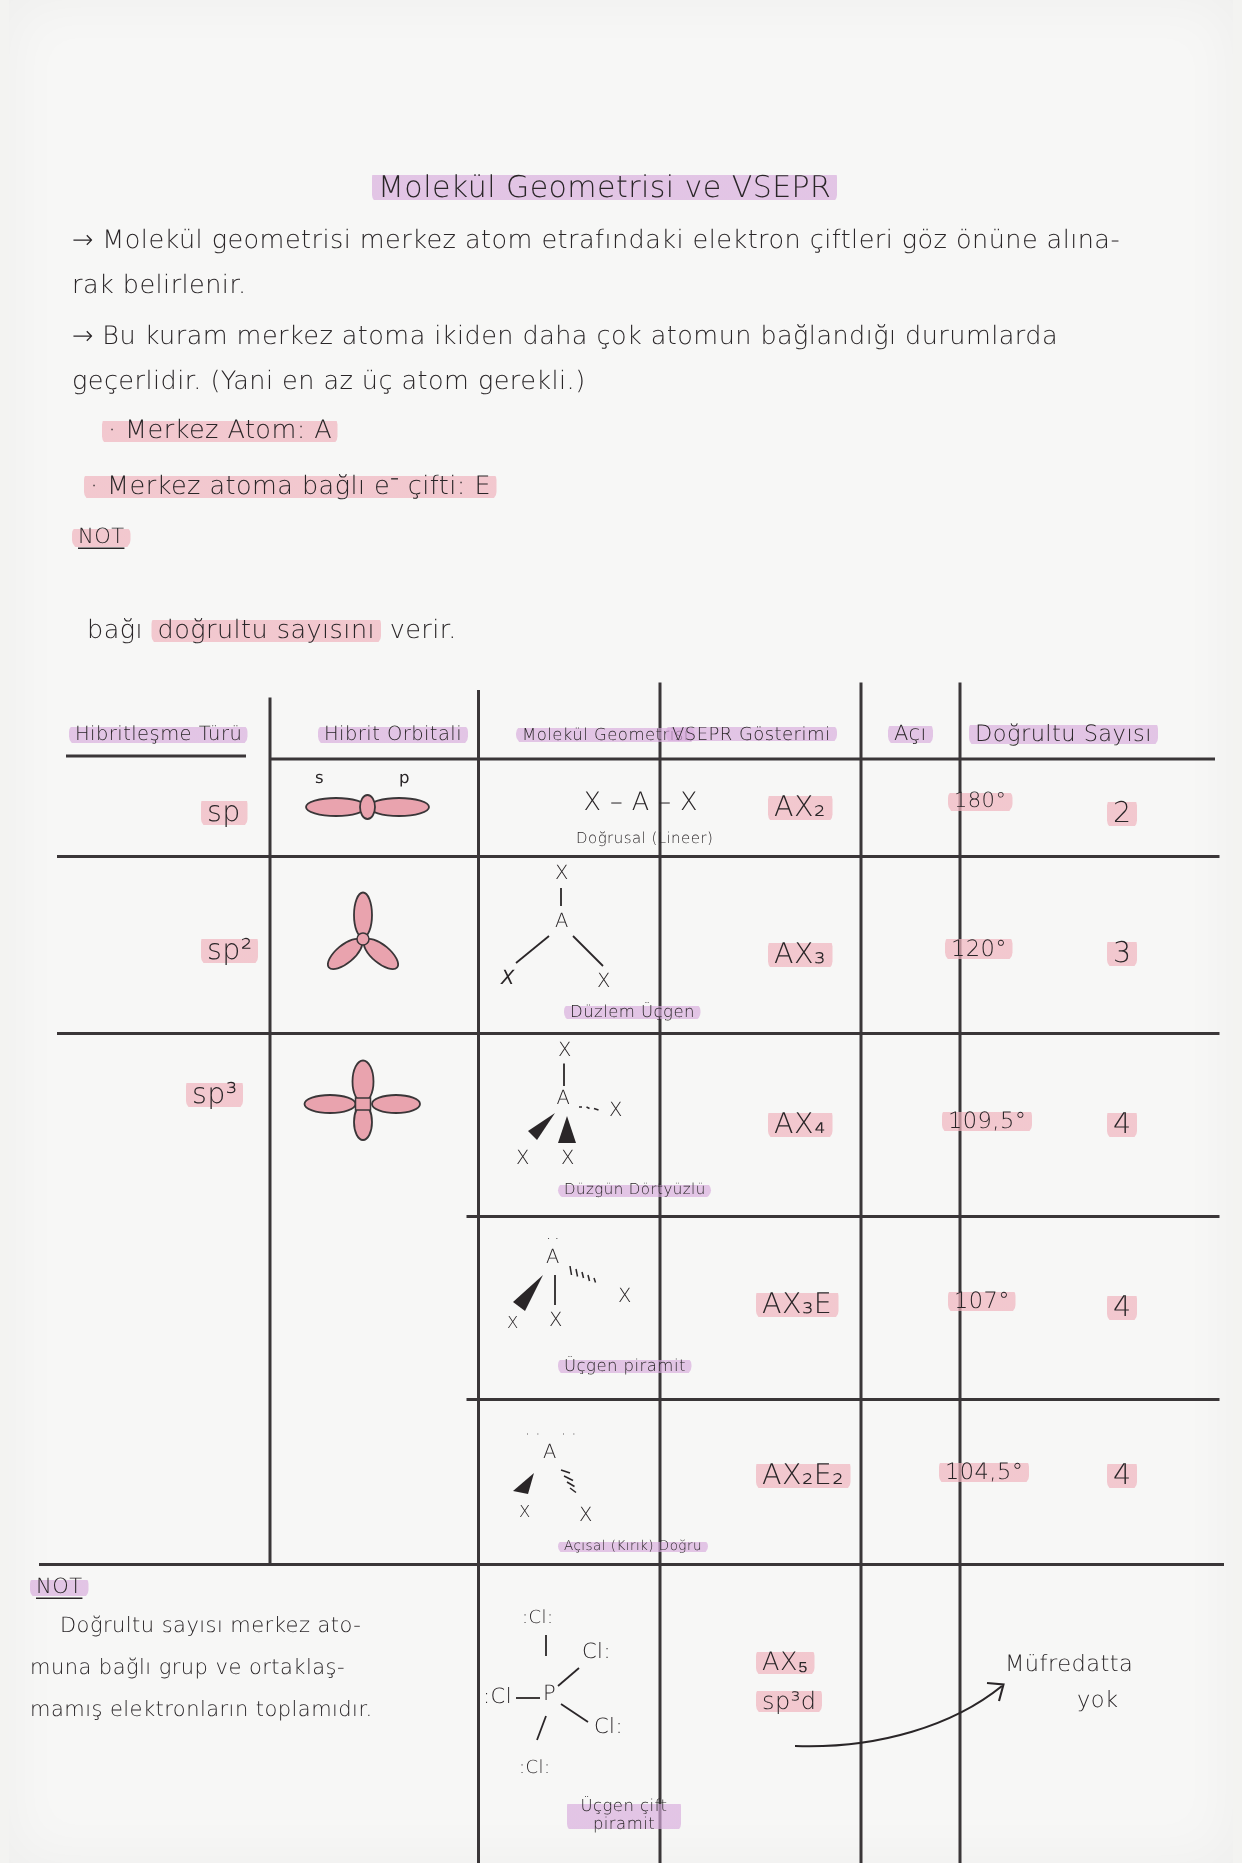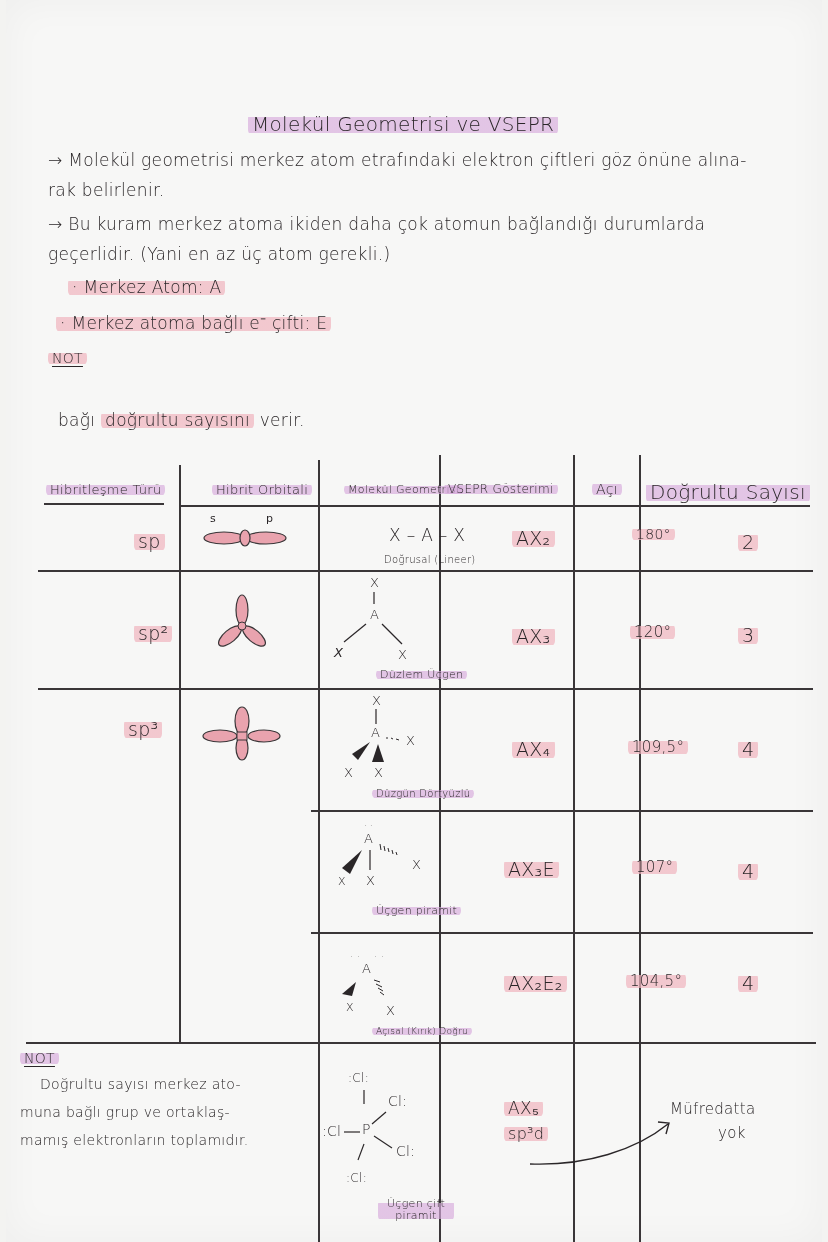--- a/index.html
+++ b/index.html
@@ -66,21 +66,21 @@
     <div class="vline" style="left:433px;top:455px;height:787px;"></div>
     <div class="vline" style="left:567px;top:455px;height:787px;"></div>
     <div class="vline" style="left:633px;top:455px;height:787px;"></div>
   </div>
 
   <div class="th hand" style="left:40px;top:482px;"><span class="hl-purple">Hibritleşme Türü</span></div>
   <div class="th hand" style="left:206px;top:482px;"><span class="hl-purple">Hibrit Orbitali</span></div>
   <div class="th hand" style="left:318px;top:483px;font-size:11px;padding-left:20px;"><span class="hl-purple">Molekül Geometrisi</span></div>
   <div class="th hand" style="left:438px;top:482px;font-size:12px;text-align:center;"><span class="hl-purple">VSEPR Gösterimi</span></div>
   <div class="th hand" style="left:586px;top:481px;font-size:14px;"><span class="hl-purple">Açı</span></div>
-  <div class="th hand" style="left:640px;top:480px;font-size:20px;"><span class="hl-purple">Doğrultu Sayısı</span></div>
+  <div class="th hand" style="left:640px;top:480px;font-size:15px;"><span class="hl-purple">Doğrultu Sayısı</span></div>
 
   <div class="cell hand" style="left:80px;top:530px;"><span class="hl-pink">sp</span></div>
   <div class="abs" style="left:196px;top:512px;">
     <span class="abs small" style="left:8px;top:0px;">s</span>
     <span class="abs small" style="left:64px;top:0px;">p</span>
     <svg width="90" height="34" style="position:absolute;left:0;top:8px;">
       <ellipse cx="22" cy="18" rx="20" ry="6" fill="#e9a3ae" stroke="#3a3638" stroke-width="1.2"></ellipse>
       <ellipse cx="64" cy="18" rx="20" ry="6" fill="#e9a3ae" stroke="#3a3638" stroke-width="1.2"></ellipse>
       <ellipse cx="43" cy="18" rx="5" ry="8" fill="#e9a3ae" stroke="#3a3638" stroke-width="1.2"></ellipse>
     </svg>

